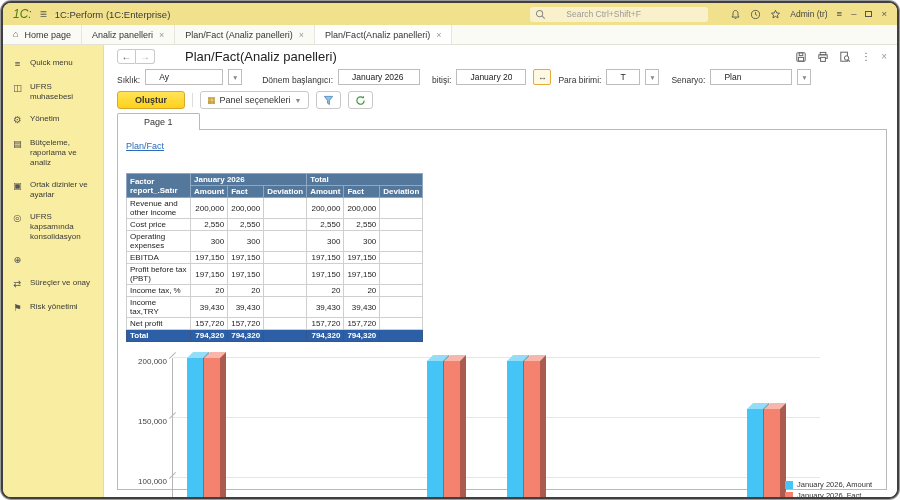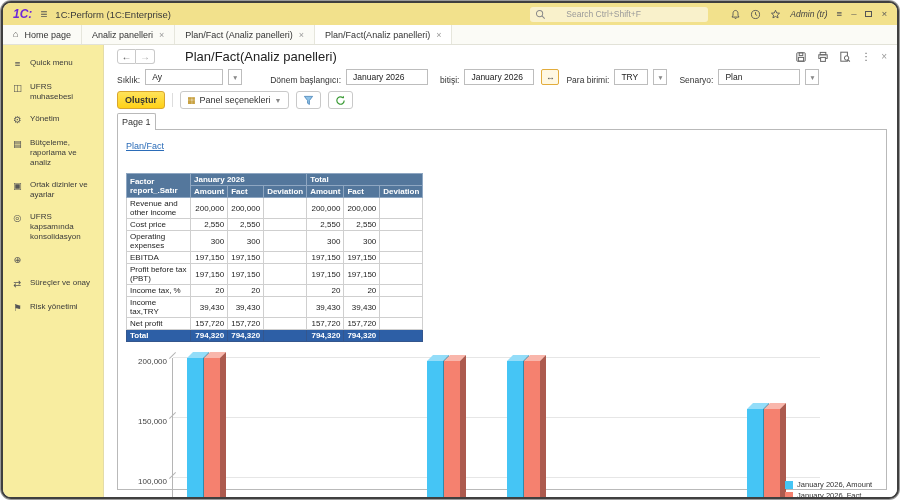--- a/index.html
+++ b/index.html
@@ -1,24 +1,24 @@
 <!DOCTYPE html>
 <html><head>
 <meta charset="utf-8">
 <style>
   *{margin:0;padding:0;box-sizing:border-box;}
   html,body{width:900px;height:500px;background:#fff;font-family:"Liberation Sans","DejaVu Sans",sans-serif;}
   .window{position:absolute;left:1px;top:1px;width:898px;height:498px;border:2px solid #3f3f3f;border-radius:10px;overflow:hidden;background:#fff;box-shadow:0 0 0 1px #9a9a9a;display:flex;flex-direction:column;}
   
   .titlebar{height:22px;background:#F2E18C;display:flex;align-items:center;padding:0 10px;gap:8px;font-size:9.5px;color:#3a3a3a;flex:0 0 auto;}
-  .logo{color:#6d28d9;font-weight:bold;font-style:italic;font-size:12px;letter-spacing:0;}
+  .logo{color:#4d7c0f;font-weight:normal;font-style:italic;font-size:12px;letter-spacing:0;}
   .ham{font-size:12px;color:#555;}
   .apptitle{font-size:9.5px;color:#3a3a3a;}
   .searchbox{margin-left:auto;width:178px;height:15px;background:rgba(255,255,255,.55);border-radius:3px;display:flex;align-items:center;gap:20px;padding:0 5px;color:#9a9a9a;font-size:8.5px;}
-  .tb-icons{display:flex;align-items:center;gap:9px;margin-left:14px;color:#555;font-style:italic;}
+  .tb-icons{display:flex;align-items:center;gap:9px;margin-left:14px;color:#555;}
   .tb-icons .user{font-size:8.5px;color:#444;}
   .winbox{display:inline-block;width:7px;height:6px;border:1px solid #555;}
   .icn{display:inline-flex;align-items:center;justify-content:center;line-height:1;}
   .icn svg{display:block;}
   
   .tabbar{height:20px;background:#FBFBF6;border-bottom:1px solid #E2E2D8;display:flex;align-items:stretch;font-size:9px;color:#333;flex:0 0 auto;}
   .tab{display:flex;align-items:center;gap:6px;padding:0 10px;border-right:1px solid #E6E6DC;white-space:nowrap;}
   .tab .close{color:#999;font-size:9px;}
   .tab.active{background:#fff;}
   
@@ -30,31 +30,31 @@
   
   .navrow{display:flex;align-items:center;padding:4px 10px 1px 13px;}
   .navbtn{width:19px;height:15px;border:1px solid #C9C9C9;background:#fff;font-size:10px;color:#555;display:inline-flex;align-items:center;justify-content:center;}
   .navbtn.first{border-radius:3px 0 0 3px;}
   .navbtn.last{border-radius:0 3px 3px 0;border-left:none;color:#aaa;}
   .pagetitle{margin-left:30px;font-size:13px;color:#222;}
   .hdr-icons{margin-left:auto;display:flex;align-items:center;gap:10px;color:#666;font-size:10px;}
   
   .filterrow{display:flex;align-items:flex-end;gap:4px;padding:4px 12px 2px 13px;font-size:8.5px;color:#333;white-space:nowrap;}
   .filterrow label{margin-right:1px;}
-  .filterrow input{height:16px;border:1px solid #BDBDBD;font-size:8.5px;padding:0 6px;color:#222;font-family:inherit;}
+  .filterrow input{height:16px;border:1px solid #BDBDBD;font-size:8.5px;padding:0 13px;color:#222;font-family:inherit;}
   .dd{width:14px;height:16px;border:1px solid #BDBDBD;margin-left:1px;display:inline-flex;align-items:center;justify-content:center;color:#888;font-size:6.5px;background:#fff;}
   .rangebtn{width:18px;height:16px;border:1px solid #E2AC3C;background:#FFF8E2;border-radius:2px;font-size:9px;color:#555;display:inline-flex;align-items:center;justify-content:center;margin:0 3px;}
   
   .actionrow{display:flex;align-items:center;gap:7px;padding:4px 12px 3px 13px;}
-  .btn-yellow{background:linear-gradient(#FFE35A,#FFD117);border:1px solid #D9A62E;border-radius:3px;font-size:9px;font-weight:bold;color:#333;height:18px;padding:0 7px;display:inline-flex;align-items:center;text-align:right;}
+  .btn-yellow{background:linear-gradient(#FFE35A,#FFD117);border:1px solid #D9A62E;border-radius:3px;font-size:9px;font-weight:bold;color:#333;height:18px;padding:0 17px;display:inline-flex;align-items:center;text-align:right;}
   .btn{border:1px solid #C9C9C9;border-radius:3px;background:#fff;font-size:9px;color:#333;height:18px;display:inline-flex;align-items:center;gap:4px;padding:0 6px;}
   .btn .caret{color:#888;font-size:7px;}
   .vsep{width:1px;height:14px;background:#DDD;}
   
-  .pagetab{margin-left:13px;display:inline-block;border:1px solid #B9B9B9;border-bottom:none;background:#fff;font-size:9px;color:#333;padding:3px 4px 3px;border-radius:2px 2px 0 0;position:relative;top:1px;z-index:2;align-self:flex-start;}
+  .pagetab{margin-left:13px;display:inline-block;border:1px solid #B9B9B9;border-bottom:none;background:#fff;font-size:9px;color:#333;padding:3px 26px 3px;border-radius:2px 2px 0 0;position:relative;top:1px;z-index:2;align-self:flex-start;}
   .panel{flex:1;margin:0 10px 7px 13px;border:1px solid #B9B9B9;background:#fff;position:relative;padding:5px 8px;min-height:0;}
   .rlink{font-size:9px;color:#2B6CB8;text-decoration:underline;display:inline-block;}
   
   table{border-collapse:collapse;font-size:8px;margin-top:20px;table-layout:fixed;}
   th{background:#54779C;color:#fff;font-weight:bold;text-align:left;padding:1px 3px;border:1px solid #8FA7C2;}
   td{border:1px solid #CFCFCF;padding:1px 3px;color:#222;height:9px;}
   td.num{text-align:right;}
   tr.totalrow td{background:#2D5FA6;color:#fff;font-weight:bold;border-color:#34568D;}
   tr.totalrow td.num{text-align:right;}
   
@@ -202,21 +202,21 @@
           </span>
           <span class="icn">⋮</span>
           <span class="icn" style="color:#999;">×</span>
         </div>
       </div>
 
       <div class="filterrow">
         <label>Sıklık:</label>
         <input style="width: 78px;" readonly="" value="Ay">
         <span class="dd">▼</span>
-        <label style="margin-left:24px;">Dönem başlangıcı:</label>
+        <label style="margin-left:16px;">Dönem başlangıcı:</label>
         <input style="width: 82px;" value="January 2026">
         <label style="margin-left:8px;">bitişi:</label>
         <input style="width: 70px;" value="January 2026">
         <span class="rangebtn">↔</span>
         <label>Para birimi:</label>
         <input style="width: 34px;" readonly="" value="TRY">
         <span class="dd">▼</span>
         <label style="margin-left:8px;">Senaryo:</label>
         <input style="width: 82px;" readonly="" value="Plan">
         <span class="dd">▼</span>

